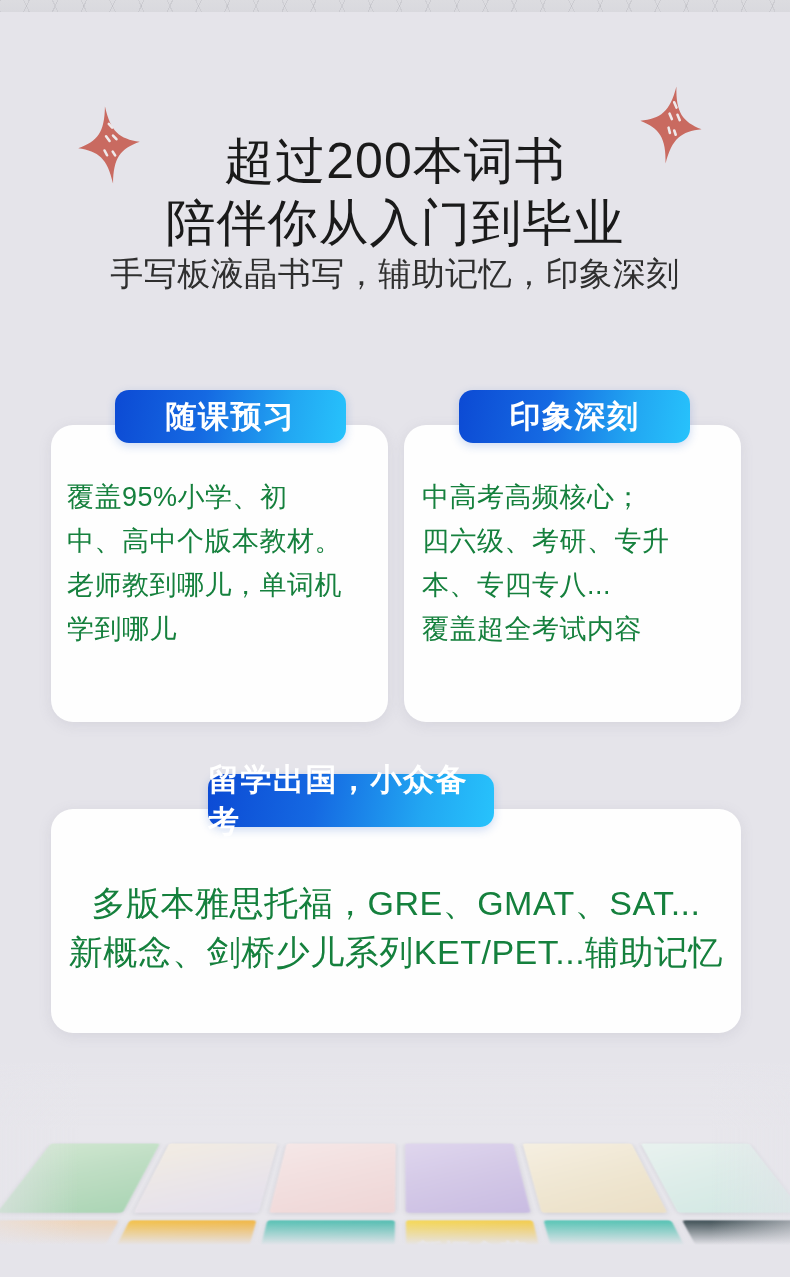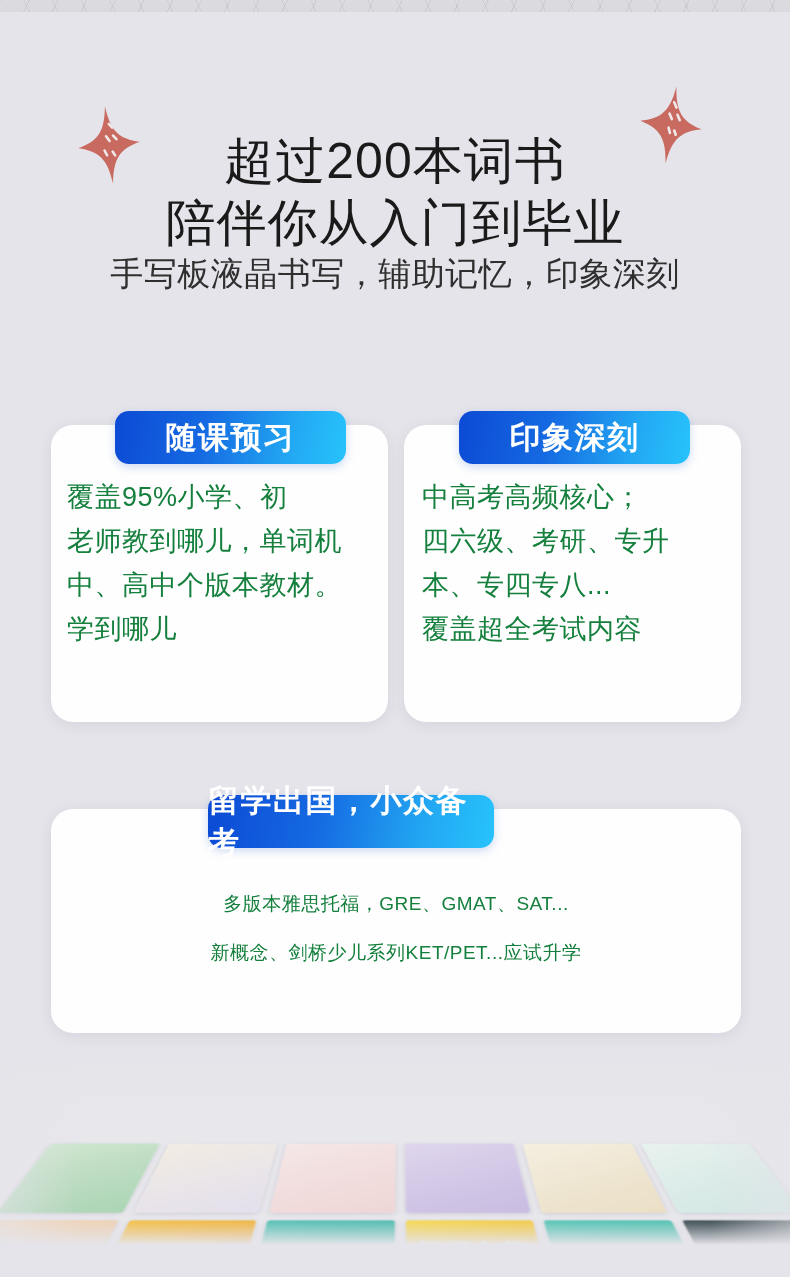--- a/index.html
+++ b/index.html
@@ -95,21 +95,20 @@
     border-radius: 14px;
     color: #ffffff;
     font-size: 31px;
     font-weight: bold;
     letter-spacing: 1.5px;
     display: flex;
     align-items: center;
     justify-content: center;
     background: linear-gradient(100deg, #0c4ad4 0%, #1569e2 38%, #22a7f2 75%, #27c3fc 100%);
     box-shadow: 0 3px 10px rgba(30,90,200,0.22);
-    margin-top: 21px;
   }
   #badge-preview { left: 115px; top: 390px; width: 231px; height: 53px; }
   #badge-exam    { left: 459px; top: 390px; width: 231px; height: 53px; }
   #badge-abroad  { left: 208px; top: 774px; width: 286px; height: 53px; }
 
   .card-body {
     position: absolute;
     color: #15803d;
     font-size: 27px;
     line-height: 44px;
@@ -117,21 +116,21 @@
     white-space: nowrap;
   }
   #body-preview { left: 67px;  top: 475px; }
   #body-exam    { left: 422px; top: 475px; }
   #body-abroad  {
     left: 51px;
     top: 879px;
     width: 690px;
     text-align: center;
     line-height: 49px;
-    font-size: 19px;
+    font-size: 34px;
   }
   .card-body .line { display: block; }
 
   
   .photo-strip {
     position: absolute;
     left: 0;
     top: 1063px;
     width: 790px;
     height: 182px;
@@ -238,43 +237,43 @@
   </h1>
 
   <div class="subtitle">手写板液晶书写，辅助记忆，印象深刻</div>
 
   <div class="card" id="card-preview"></div>
   <div class="badge" id="badge-preview">
     <span>随课预习</span>
   </div>
   <div class="card-body" id="body-preview">
     <span class="line">覆盖95%小学、初</span>
+    <span class="line">中、高中个版本教材。</span>
     <span class="line">老师教到哪儿，单词机</span>
-    <span class="line">中、高中个版本教材。</span>
     <span class="line">学到哪儿</span>
   </div>
 
   <div class="card" id="card-exam"></div>
   <div class="badge" id="badge-exam">
     <span>印象深刻</span>
   </div>
   <div class="card-body" id="body-exam">
     <span class="line">中高考高频核心；</span>
     <span class="line">四六级、考研、专升</span>
     <span class="line">本、专四专八...</span>
     <span class="line">覆盖超全考试内容</span>
   </div>
 
   <div class="card" id="card-abroad"></div>
   <div class="badge" id="badge-abroad">
     <span>留学出国，小众备考</span>
   </div>
   <div class="card-body" id="body-abroad">
     <span class="line">多版本雅思托福，GRE、GMAT、SAT...</span>
-    <span class="line">新概念、剑桥少儿系列KET/PET...应试升学</span>
+    <span class="line">新概念、剑桥少儿系列KET/PET...辅助记忆</span>
   </div>
 
   <div class="photo-strip">
     <div class="strip-plane" id="strip-plane">
         <div class="book" style="background: linear-gradient(160deg, rgb(207, 230, 207), rgb(169, 214, 180));"></div>
         <div class="book" style="background: linear-gradient(160deg, rgb(242, 236, 226), rgb(228, 224, 238));"></div>
         <div class="book" style="background: linear-gradient(160deg, rgb(246, 231, 231), rgb(240, 214, 214));"></div>
         <div class="book" style="background: linear-gradient(160deg, rgb(223, 214, 238), rgb(201, 188, 228));"></div>
         <div class="book" style="background: linear-gradient(160deg, rgb(245, 239, 224), rgb(236, 223, 196));"></div>
         <div class="book" style="background: linear-gradient(160deg, rgb(232, 242, 239), rgb(207, 231, 226));"></div>

